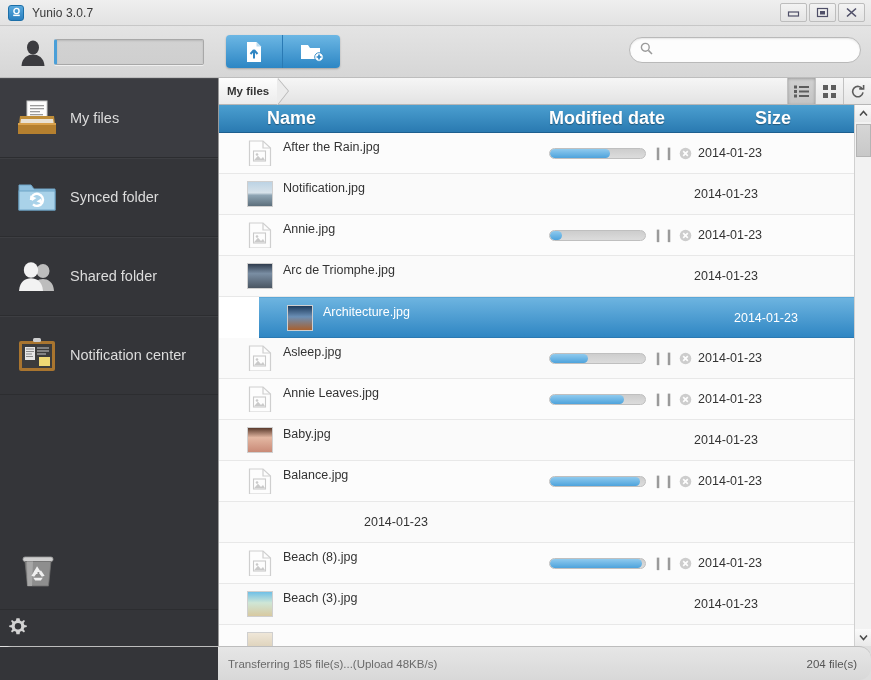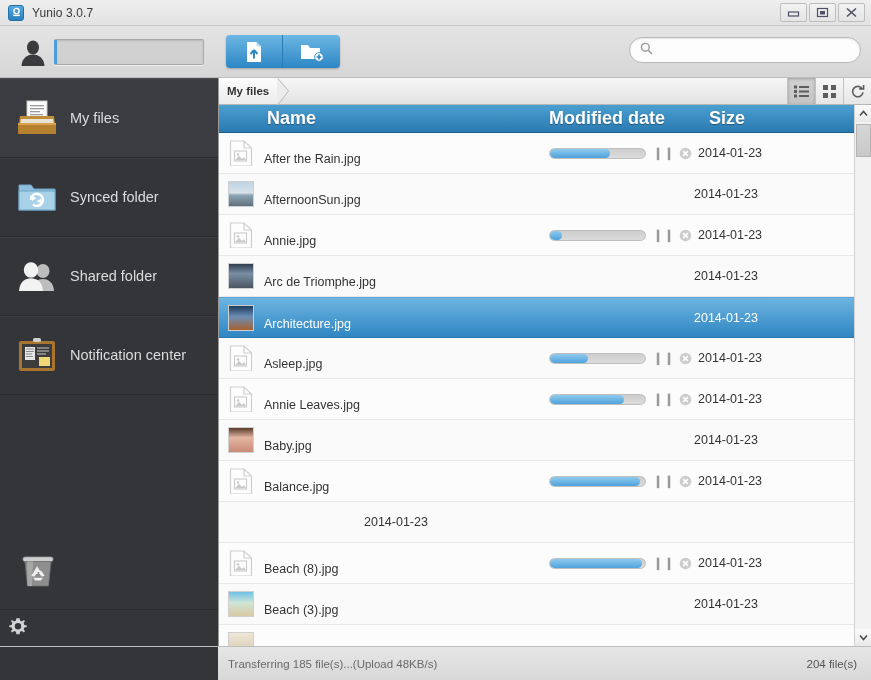--- a/index.html
+++ b/index.html
@@ -155,35 +155,36 @@
   .col-head {
     height: 28px; flex: 0 0 28px;
     background: linear-gradient(#4b9fd0, #2a7ab1);
     border-bottom: 1px solid #1d5f8f;
     display: flex; align-items: center;
     color: #fff; font-size: 18px; font-weight: bold;
     text-shadow: 0 1px 1px rgba(0,0,0,.35);
   }
   .c-name { flex: 0 0 330px; padding-left: 48px; }
   .c-date { flex: 0 0 160px; text-align: left; }
-  .c-size { flex: 1 1 auto; text-align: left; padding-right: 17px; }
+  .c-size { flex: 1 1 auto; text-align: center; padding-right: 17px; }
 
   .rows { flex: 1 1 auto; overflow: hidden; position: relative; }
   .row {
     height: 41px; display: flex; align-items: center;
     border-bottom: 1px solid #e8e8e8;
     background: #fcfcfc; font-size: 12.5px; color: #333;
   }
   .row:nth-child(even) { background: #fafafa; }
   .row.selected {
     background: linear-gradient(#6db4e0, #2f86c3);
     color: #fff; border-bottom: 1px solid #2a79b2;
     border-top: 1px solid #5aa7d8;
-  }
-  .cell-name { flex: 0 0 330px; display: flex; align-items: flex-end; min-width: 0; }
+    margin-left: 40px;
+  }
+  .cell-name { flex: 0 0 330px; display: flex; align-items: flex-start; min-width: 0; padding-left: 19px; }
   .thumb { width: 26px; height: 26px; margin: 0 10px 0 9px; flex: 0 0 26px;
            border: 1px solid #cfcfcf; background: #fff; overflow: hidden; }
   .thumb.doc { border: none; background: none; display:flex; align-items:center; justify-content:center;}
   .thumb svg, .thumb .px { display: block; }
   .fname { white-space: nowrap; overflow: hidden; text-overflow: ellipsis; }
 
   .cell-prog { flex: 0 0 145px; display: flex; align-items: center; }
   .pbar {
     width: 97px; height: 11px; border-radius: 6px;
     background: linear-gradient(#cdcdcd,#dcdcdc);
@@ -203,21 +204,21 @@
     background: linear-gradient(#fafafa,#e9e9e9); color: #585858; }
   .sc-track { flex: 1 1 auto; position: relative; background:#f2f2f2; }
   .sc-thumb { position: absolute; top: 2px; left: 1px; width: 15px; height: 33px;
     background: linear-gradient(#d6d6d6,#c8c8c8); border: 1px solid #b4b4b4; }
 
   
   .statusbar {
     height: 34px; flex: 0 0 34px; display: flex; align-items: center;
     background: linear-gradient(#e6e6e6,#d8d8d8);
     border-top: 1px solid #bdbdbd;
-    font-size: 11.5px; color: #6a6a6a;
+    font-size: 11.5px; color: #6a6a6a; border-radius: 12px;
   }
   .sb-left { width: 218px; flex: 0 0 218px; height: 100%; background: #343539;
     display: flex; align-items: center; padding-left: 8px; }
   .sb-text { flex: 1 1 auto; padding-left: 10px; }
   .sb-count { padding-right: 14px; color: #555; }
 </style>
 </head>
 <body>
 
 <div class="window">
@@ -456,21 +457,21 @@
                       <circle cx="6.5" cy="6.5" r="5.8" fill="#cdcdcd"></circle>
                       <path d="M4.2,4.2 L8.8,8.8 M8.8,4.2 L4.2,8.8" stroke="#fdfdfd" stroke-width="1.7"></path>
                     </svg>
                   </span>
                 </div>
                 <div class="cell-date">2014-01-23</div>
               </div>
               <div class="row">
                 <div class="cell-name">
                   <div class="thumb" style="background: linear-gradient(rgb(188, 211, 228) 0%, rgb(215, 226, 234) 45%, rgb(143, 165, 180) 55%, rgb(93, 111, 124) 100%);"></div>
-                  <span class="fname">AfternoonSun.jpg</span>
+                  <span class="fname">Notification.jpg</span>
                 </div>
                 <div class="cell-prog"></div>
                 <div class="cell-date">2014-01-23</div>
               </div>
               <div class="row">
                 <div class="cell-name">
                   <div class="thumb doc">
                     <svg width="24" height="27" viewBox="0 0 24 27">
                       <path d="M1.5,1 L15,1 L22.5,8 L22.5,26 L1.5,26 Z" fill="#fdfdfd" stroke="#cfcfcf" stroke-width="1.2"></path>
                       <path d="M15,1 L15,8 L22.5,8" fill="none" stroke="#cfcfcf" stroke-width="1.2"></path>

